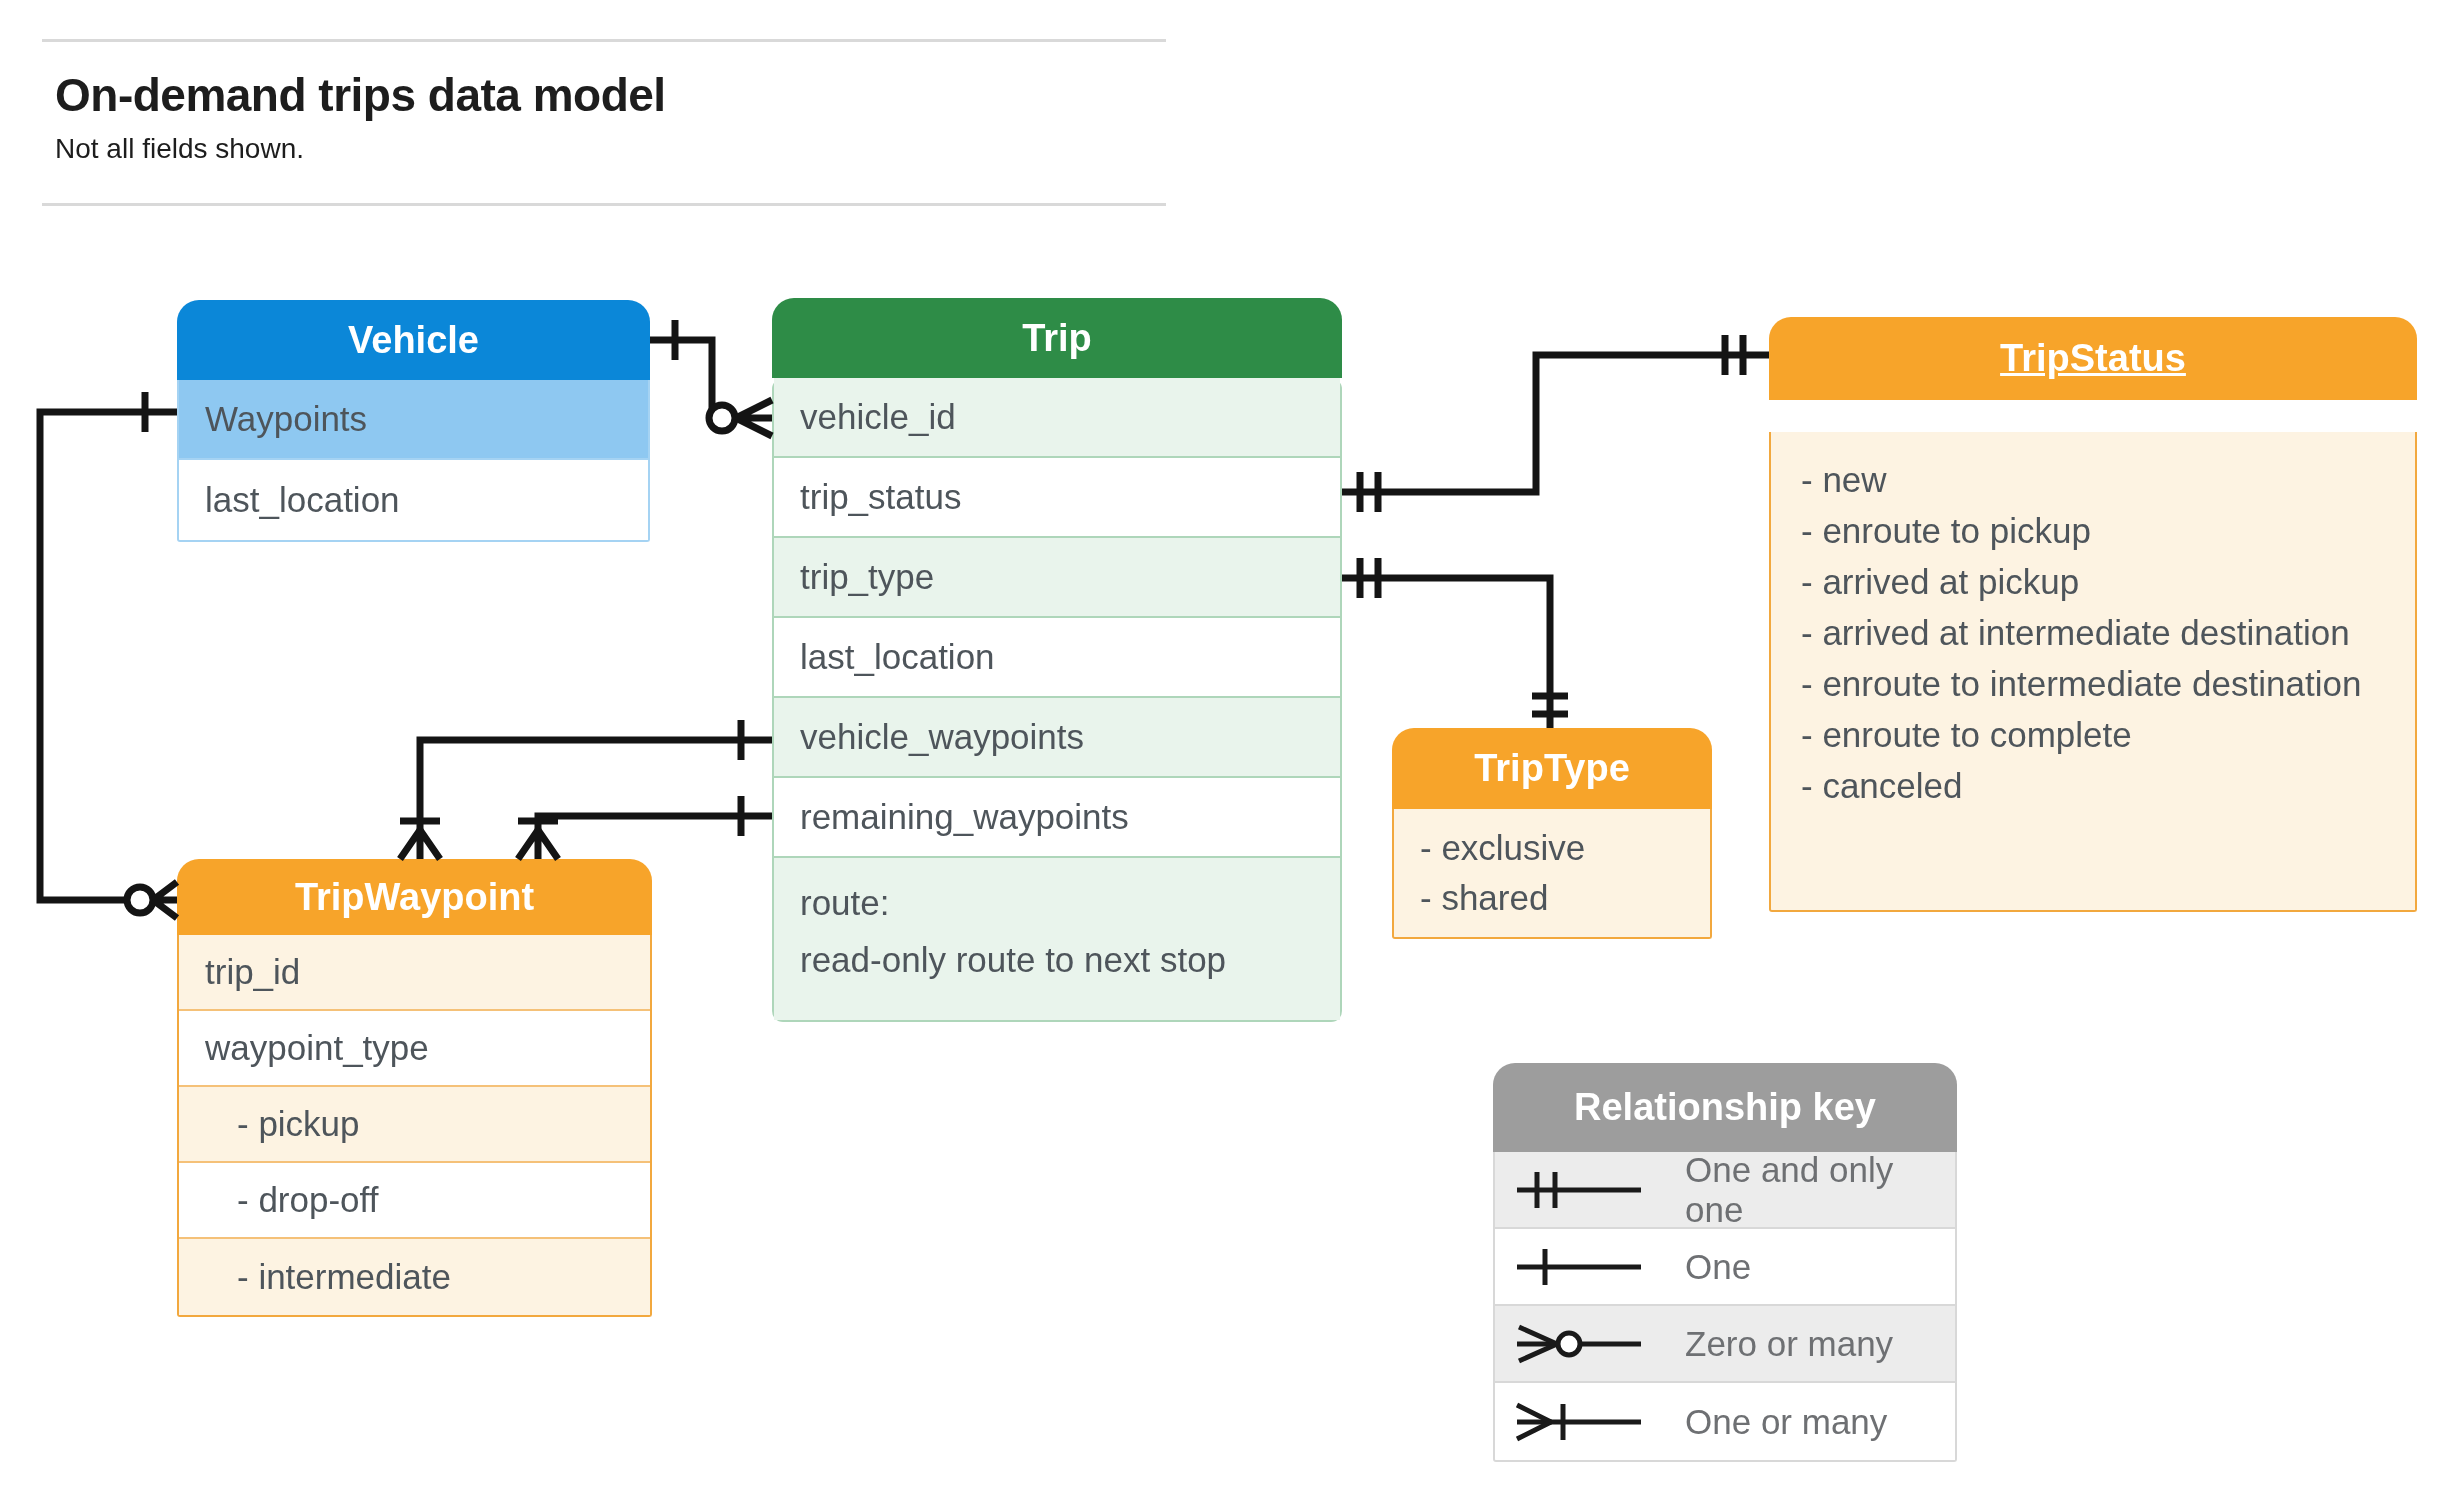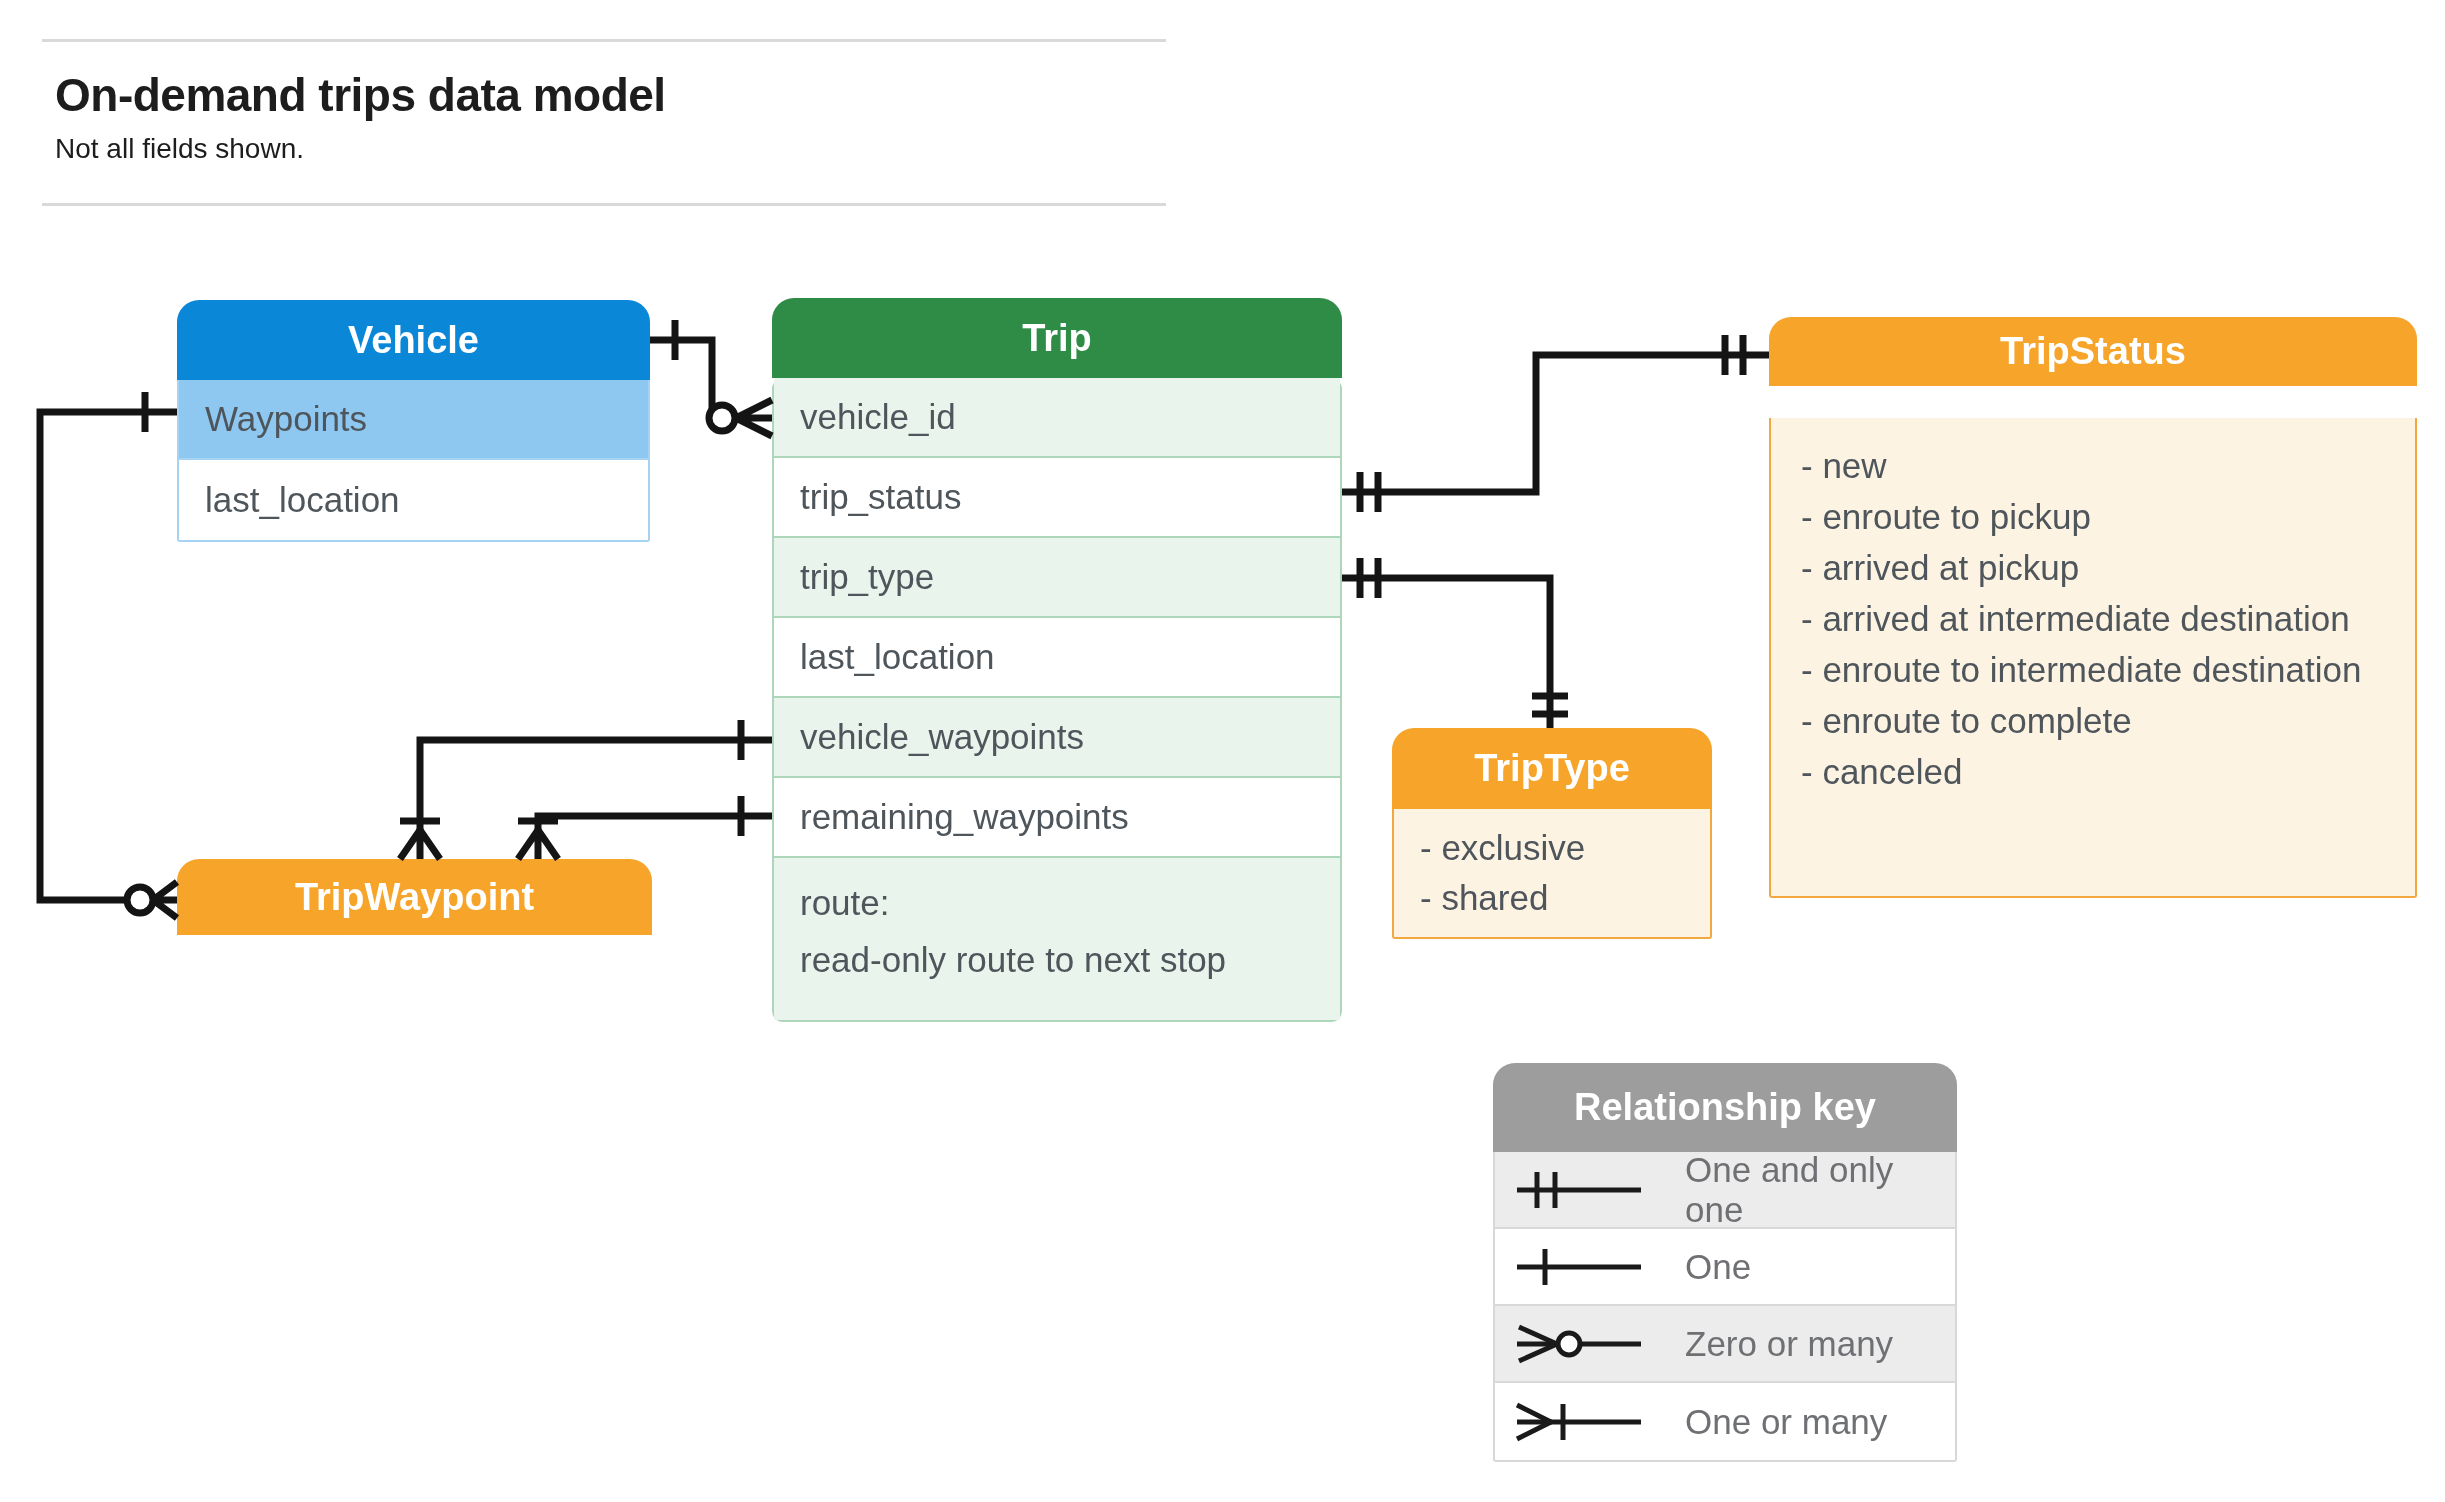--- a/index.html
+++ b/index.html
@@ -31,21 +31,21 @@
   .vehicle .row.shade{background:var(--blue_row,#8ec8f1);}
 
   .trip{left:772px;top:298px;width:570px;}
   .trip .hdr{height:80px;background:var(--green_header,#2e8c47);}
   .trip .body{border-color:#aed6ba;border-radius:11px;}
   .trip .row{height:80px;border-color:#aed6ba;}
   .trip .row.shade{background:var(--green_row,#e9f4ec);}
   .trip .row.route{height:162px;display:block;padding-top:16px;line-height:1.63;background:var(--green_row,#e9f4ec);}
 
   .tripstatus{left:1769px;top:317px;width:648px;}
-  .tripstatus .hdr{height:69px;background:var(--orange_header,#f7a42a);}
+  .tripstatus .hdr{height:83px;background:var(--orange_header,#f7a42a);text-decoration:underline;}
   .tripstatus .body{height:480px;border-color:#f2a83e;background:var(--orange_row,#fdf3e2);
                     padding:22px 0 18px 30px;margin-top:32px;}
   .enum-item{font-size:35px;line-height:51px;color:#4e555b;}
 
   .triptype{left:1392px;top:728px;width:320px;}
   .triptype .hdr{height:81px;background:var(--orange_header,#f7a42a);text-align:right;}
   .triptype .body{height:130px;border-color:#f2a83e;background:var(--orange_row,#fdf3e2);
                   padding:14px 16px 0 26px;}
   .triptype .enum-item{line-height:50px;}
 
@@ -122,20 +122,27 @@
   <section class="entity triptype">
     <div class="hdr">TripType</div>
     <div class="body">
       <div class="enum-item">- exclusive</div>
       <div class="enum-item">- shared</div>
     </div>
   </section>
 
   <section class="entity tripwaypoint">
     <div class="hdr">TripWaypoint</div>
+    <div class="body">
+      <div class="row shade">trip_id</div>
+      <div class="row">waypoint_type</div>
+      <div class="row shade indent">- pickup</div>
+      <div class="row indent">- drop-off</div>
+      <div class="row shade indent">- intermediate</div>
+    </div>
   </section>
 
   <section class="entity legend">
     <div class="hdr">Relationship key</div>
     <div class="body">
       <div class="lrow shade">
         <svg class="sym" viewBox="0 0 150 60">
           <path d="M8 30 H132"></path>
             <path d="M28 12 V48"></path>
             <path d="M46 12 V48"></path>

